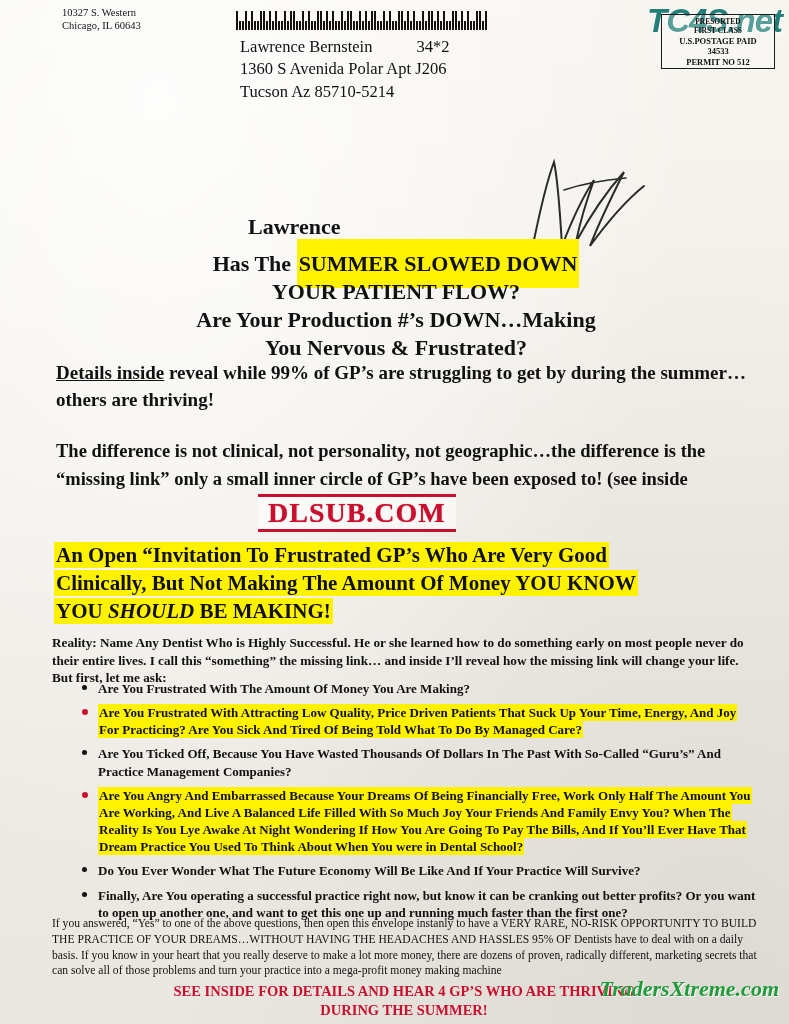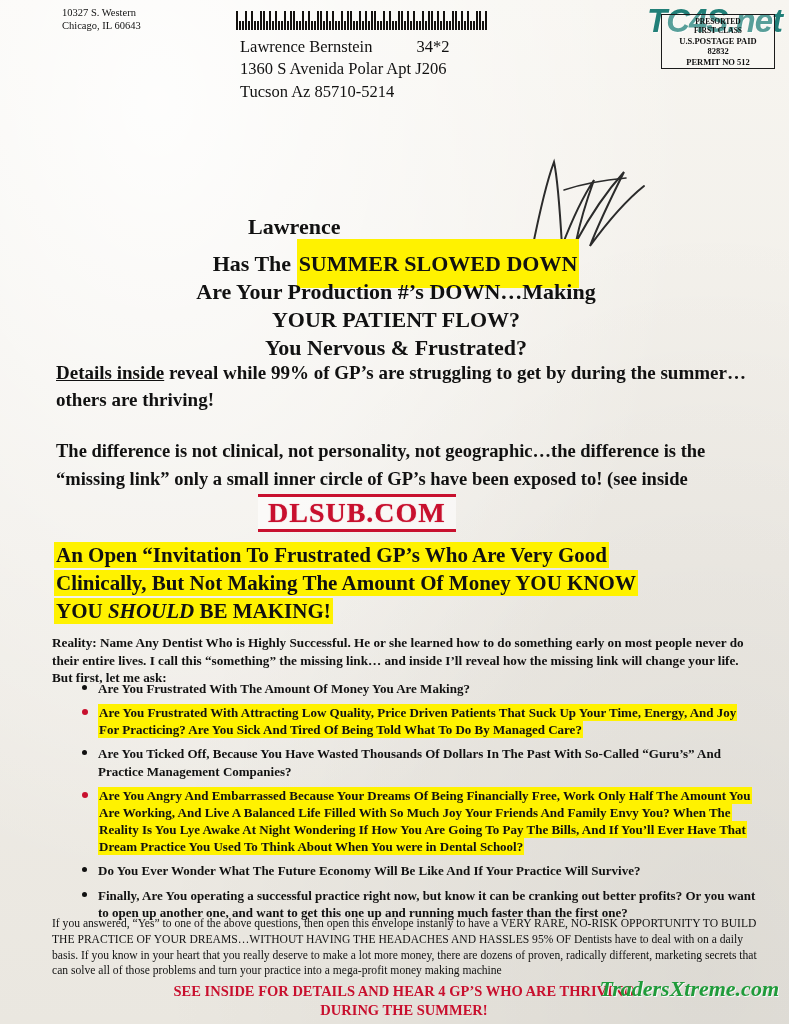--- a/index.html
+++ b/index.html
@@ -395,35 +395,35 @@
     <div class="mail-line">1360 S Avenida Polar Apt J206</div>
     <div class="mail-line">Tucson Az 85710-5214</div>
   </div>
 
   <div class="logo-tc4s">TC4S.net</div>
 
   <div class="permit">
     <div class="tiny">PRESORTED</div>
     <div class="tiny">FIRST CLASS</div>
     <div>U.S.POSTAGE PAID</div>
-    <div>82832</div>
+    <div>34533</div>
     <div>PERMIT NO 512</div>
   </div>
 
   <svg class="scrawl" viewBox="0 0 140 110">
     <path d="M12,100 C20,60 28,28 34,12 C38,30 40,62 42,96 C52,70 62,48 74,30 C66,52 60,72 56,92 C70,66 86,42 104,22 C92,46 80,70 70,96 C86,74 104,52 124,36" fill="none" stroke="#2b2b2b" stroke-width="2" stroke-linecap="round"></path>
     <path d="M44,40 C62,34 84,30 106,28" fill="none" stroke="#2b2b2b" stroke-width="1.6" stroke-linecap="round"></path>
   </svg>
 
   <div class="salutation">Lawrence</div>
 
   <div class="headline">
     <div class="l1"><span>Has The </span><span class="hl">SUMMER SLOWED DOWN</span></div>
+    <div>YOUR PATIENT FLOW?</div>
     <div>Are Your Production #’s DOWN…Making</div>
-    <div>YOUR PATIENT FLOW?</div>
     <div>You Nervous &amp; Frustrated?</div>
   </div>
 
   <div class="details"><span class="u">Details inside</span><span> reveal while 99% of GP’s are struggling to get by during the summer…others are thriving!</span></div>
 
   <div class="difference">The difference is not clinical, not personality, not geographic…the difference is the “missing link” only a small inner circle of GP’s have been exposed to! (see inside</div>
 
   <div class="dlsub">DLSUB.COM</div>
 
   <div class="invitation">

